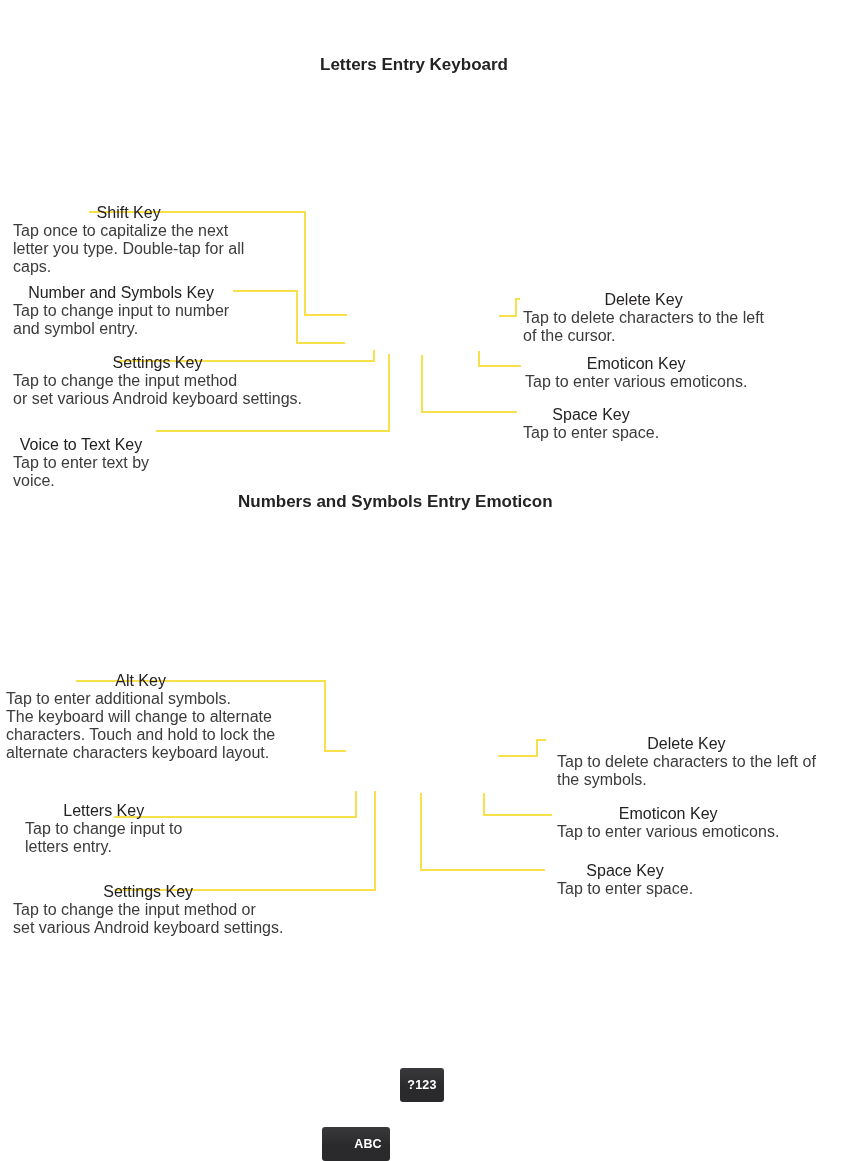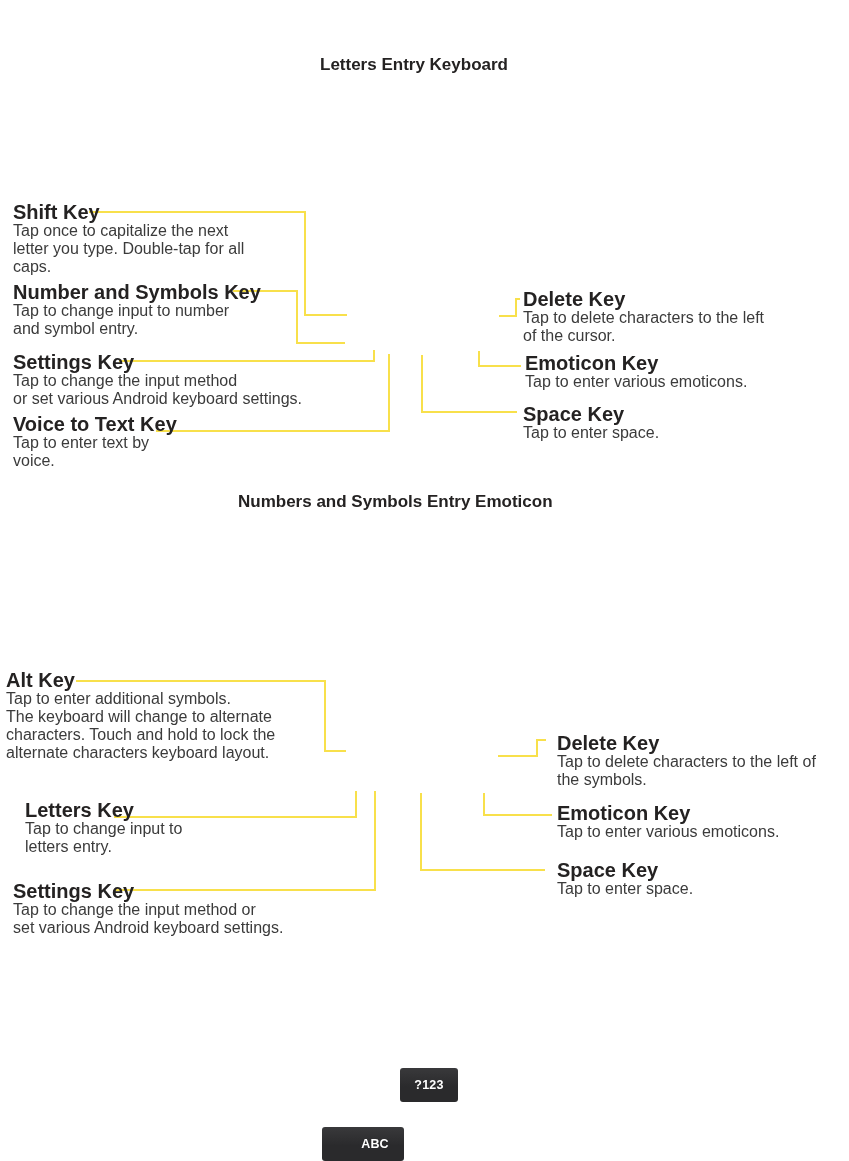--- a/index.html
+++ b/index.html
@@ -33,36 +33,37 @@
     font-size: 17px;
     font-weight: bold;
     color: var(--heading-color, #242222);
     white-space: nowrap;
   }
   .callout {
     position: absolute;
     z-index: 2;
   }
   .callout .heading {
-    font-size: 20px;
-    font-weight: bold;
+    font-size: 16px;
+    font-weight: normal;
     line-height: 19px;
     color: var(--heading-color, #242222);
     white-space: nowrap;
+    text-align: center;
   }
   .callout .body {
     font-size: 16px;
     line-height: 18px;
     color: var(--body-color, #3b3b3b);
     white-space: pre-line;
   }
   .kbd-key {
     position: absolute;
     z-index: 2;
-    width: 58px;
+    width: 44px;
     height: 34px;
     border-radius: 3px;
     background: linear-gradient(180deg, #39393b 0%, var(--key-bg, #2a2a2c) 55%);
     color: var(--key-text, #ffffff);
     font-size: 12.5px;
     font-weight: bold;
     display: flex;
     align-items: center;
     justify-content: center;
     letter-spacing: 0.2px;
@@ -105,21 +106,21 @@
     <div class="body">Tap to change input to number
 and symbol entry.</div>
   </div>
 
   <div class="callout" style="left:13px; top:353px;">
     <div class="heading">Settings Key</div>
     <div class="body">Tap to change the input method
 or set various Android keyboard settings.</div>
   </div>
 
-  <div class="callout" style="left:13px; top:415px;">
+  <div class="callout" style="left:13px; top:435px;">
     <div class="heading">Voice to Text Key</div>
     <div class="body">Tap to enter text by
 voice.</div>
   </div>
 
   <div class="callout" style="left:523px; top:290px;">
     <div class="heading">Delete Key</div>
     <div class="body">Tap to delete characters to the left
 of the cursor.</div>
   </div>

